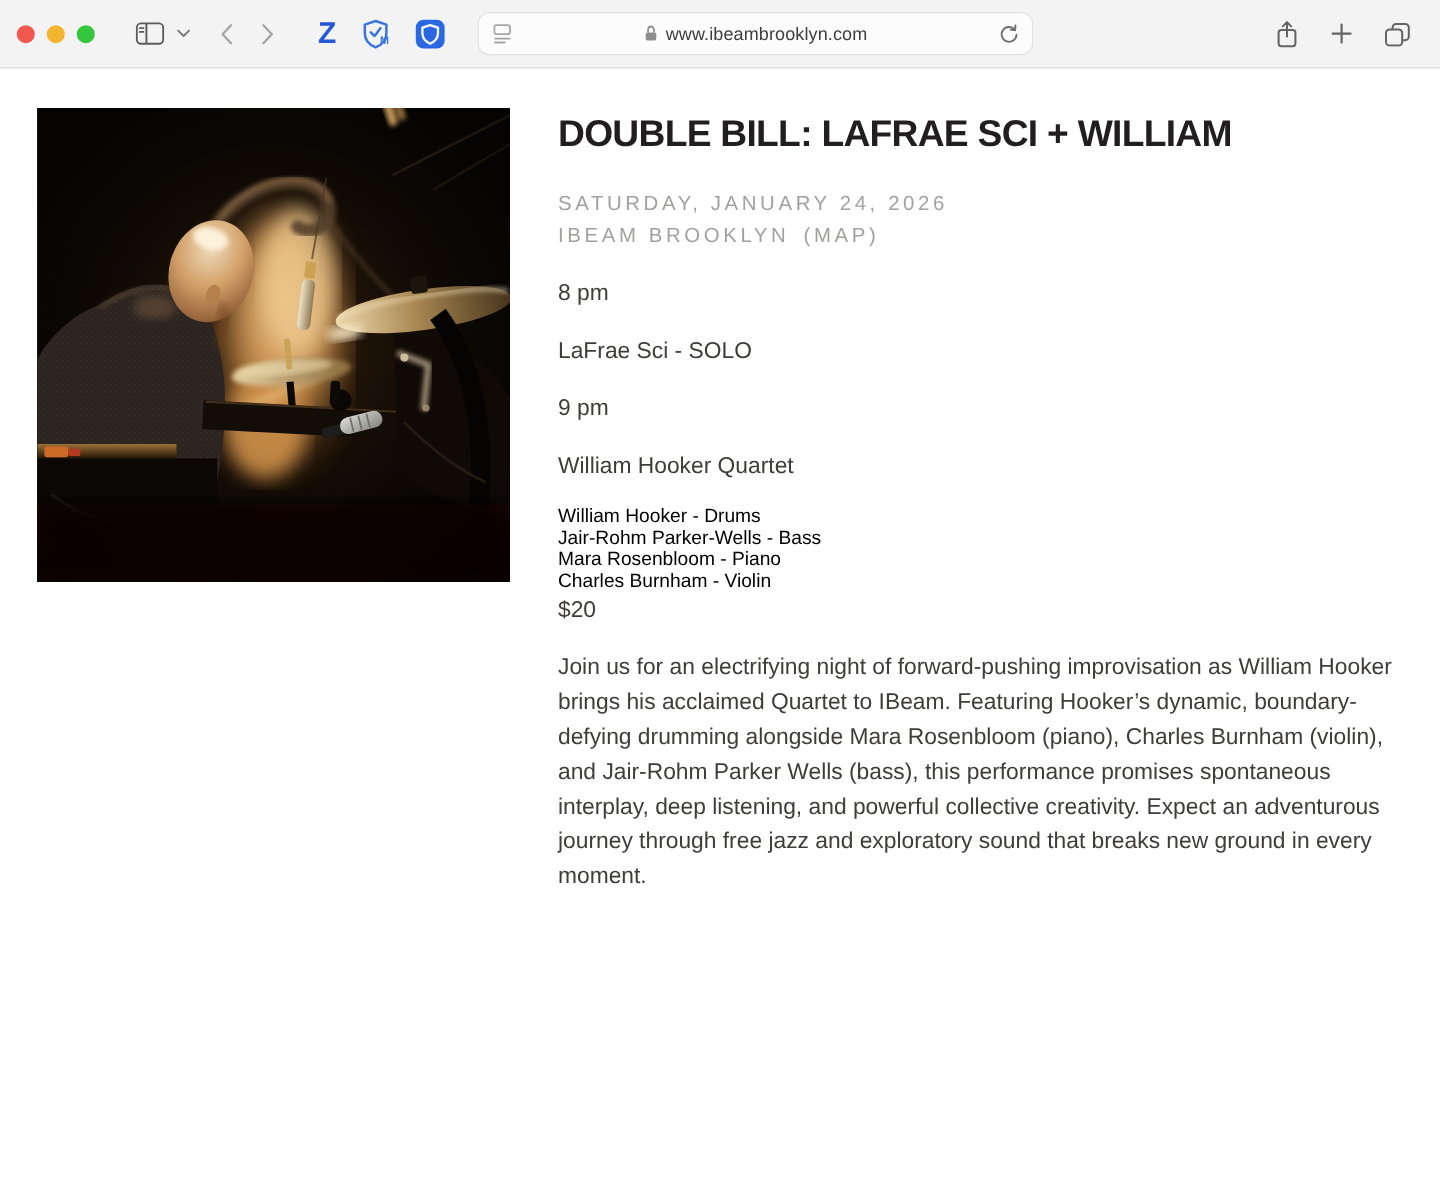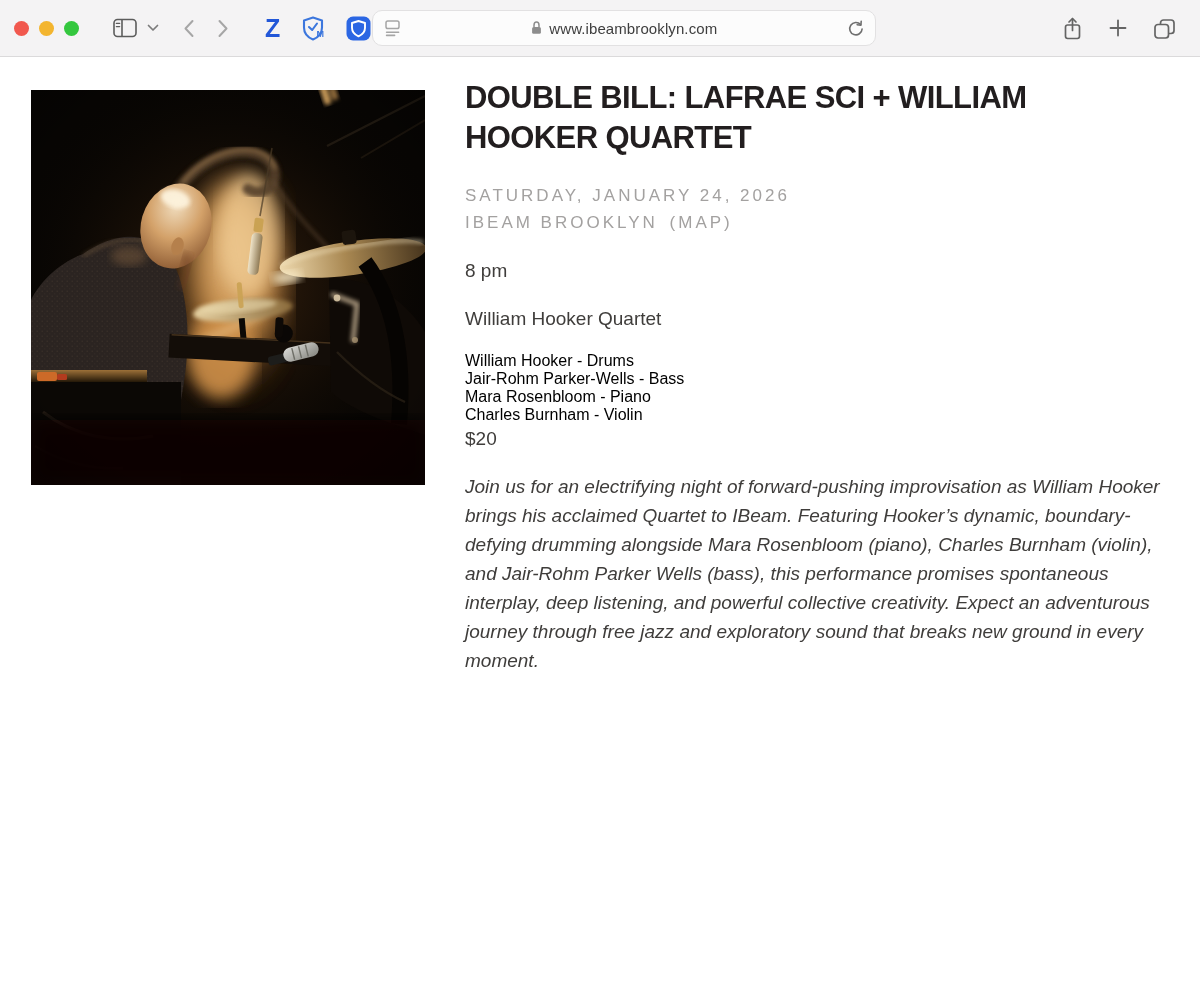--- a/index.html
+++ b/index.html
@@ -24,54 +24,54 @@
   .tool-btn { display:flex; align-items:center; justify-content:center; background:none; border:none; cursor:default; }
   .sidebar-btn { margin-left:34px; }
   .chev-down   { margin-left:10px; }
   .nav-back    { margin-left:24px; }
   .nav-fwd     { margin-left:22px; }
   .ext-z { margin-left:36px; font-weight:800; font-size:25px; line-height:1; color:#2257d8; font-family:"Liberation Sans", sans-serif; }
   .ext-shield { margin-left:20px; }
   .ext-bw     { margin-left:18px; }
 
   .url-field {
-    width:504px; height:36px; border-radius:10px;
+    margin-left:26px; width:463px; height:36px; border-radius:10px;
     background:#fcfcfc; border:1px solid #e2e1e2;
     display:flex; align-items:center; position:relative;
   }
   .reader-icon { margin-left:12px; }
   .url-center { position:absolute; left:0; right:0; display:flex; align-items:center; justify-content:center; gap:7px; }
   .url-text { font-size:15px; color:#3e3e3e; letter-spacing:0.1px; }
   .refresh-btn { position:absolute; right:11px; top:9px; }
 
   .right-cluster { margin-left:auto; margin-right:24px; display:flex; align-items:center; gap:26px; }
 
   
   .photo {
     position:absolute; left:31px; top:90px; width:394px; height:395px;
     background:#070503;
   }
   .photo svg { display:block; width:100%; height:100%; }
 
-  .content { position:absolute; left:465px; top:78px; width:700px; }
+  .content { position:absolute; left:465px; top:92px; width:700px; }
   .title-line {
     font-size:31px; font-weight:700; letter-spacing:-0.6px; line-height:40px;
     color:#221e1f; white-space:nowrap;
   }
   .meta { margin-top:24px; margin-bottom:20px; }
   .meta-line {
     font-size:17px; line-height:27px; letter-spacing:3px;
     color:#a3a1a0; text-transform:uppercase;
   }
   .map-link { color:#a3a1a0; text-decoration:none;margin-top:44px; }
   .para {
     font-size:19px; line-height:29px; color:#3f3d3b;
     margin:0 0 19px 0;
   }
-  .para.italic { font-style:italic; }
+  .para.italic { }
 </style>
 </head>
 <body>
 
 <div class="window">
 
   <div class="toolbar">
     <div class="traffic">
       <span class="light red"></span>
       <span class="light yellow"></span>
@@ -322,32 +322,33 @@
       </g>
 
       <rect x="0" y="330" width="394" height="65" fill="#090604" filter="url(#b8)" opacity="0.9"></rect>
       <rect x="0" y="0" width="394" height="395" fill="url(#vig)"></rect>
     </svg>
   </div>
 
   <div class="content">
     <h1 style="font-weight:700;">
       <div class="title-line">DOUBLE BILL: LAFRAE SCI + WILLIAM</div>
-      <div class="title-line">HOOKER QUARTET</div>
     </h1>
 
     <div class="meta">
       <div class="meta-line">SATURDAY, JANUARY 24, 2026</div>
       <div class="meta-line">
         <span>IBEAM BROOKLYN</span>
         <a href="#" class="map-link" style="margin-left:4px;">(MAP)</a>
       </div>
     </div>
 
     <p class="para">8 pm</p>
+    <p class="para">LaFrae Sci - SOLO</p>
+    <p class="para">9 pm</p>
     <p class="para">William Hooker Quartet</p>
 
     <p class="para">
       </p>
       <div>William Hooker - Drums</div>
       <div>Jair-Rohm Parker-Wells - Bass</div>
       <div>Mara Rosenbloom - Piano</div>
       <div>Charles Burnham - Violin</div>
     <p></p>
 

